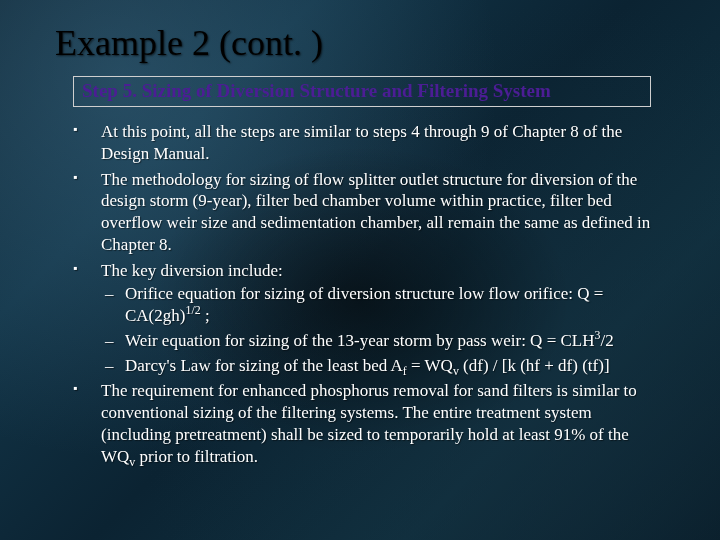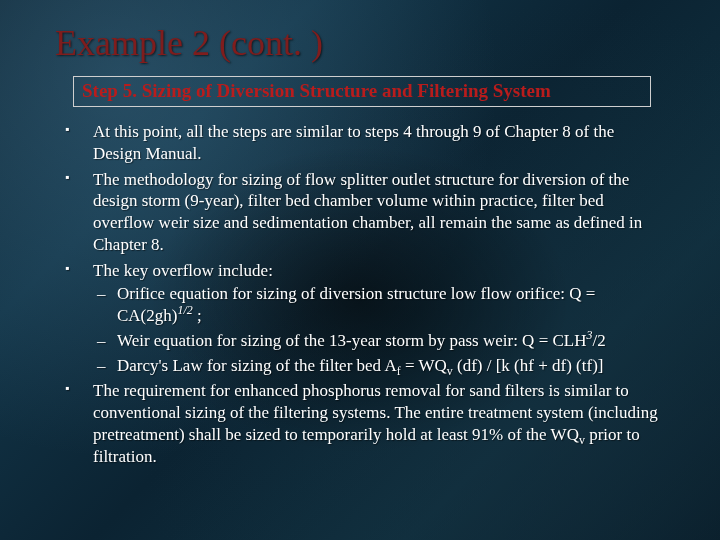--- a/index.html
+++ b/index.html
@@ -22,39 +22,39 @@
   .slide {
     position: absolute;
     inset: 0;
     padding: 22px 40px 30px 55px;
     box-sizing: border-box;
   }
   .title {
     font-size: 36px;
     font-weight: normal;
     margin: 0 0 12px 0;
-    color: #7f1d1d;
+    color: #000000;
     text-shadow: 1px 1px 2px rgba(0,0,0,0.6);
   }
   .step-box {
     border: 1px solid #cfcfcf;
     padding: 3px 8px 4px 8px;
     margin-left: 18px;
     margin-right: 10px;
     margin-bottom: 14px;
     font-size: 19px;
     font-weight: bold;
-    color: #b91c1c;
+    color: #4c1d95;
     background: transparent;
     width: fit-content;
     min-width: 560px;
   }
   ul.top {
     list-style: none;
-    margin: 4px;
+    margin: 12px;
     padding: 0 10px 0 0;
   }
   ul.top > li {
     position: relative;
     padding-left: 34px;
     margin-bottom: 4px;
     font-size: 17px;
     line-height: 1.28;
     text-shadow: 1px 1px 1px rgba(0,0,0,0.5);
   }
@@ -78,48 +78,48 @@
     font-size: 17px;
     line-height: 1.28;
   }
   ul.sub > li::before {
     content: "\2013";
     position: absolute;
     left: 4px;
     top: 0;
     color: #fff;
   }
-  sup { font-size: 0.7em; line-height: 0; font-style: italic; }
+  sup { font-size: 0.7em; line-height: 0; }
   sub { font-size: 0.7em; line-height: 0; }
 </style>
 </head>
 <body>
 
 <div class="slide">
 
   <h1 class="title">Example 2 (cont. )</h1>
 
   <div class="step-box">
     <span>Step 5. Sizing of Diversion Structure and Filtering System</span>
   </div>
 
   <ul class="top">
     <li>At this point, all the steps are similar to steps 4 through 9 of Chapter 8 of the Design Manual.</li>
     <li>The methodology for sizing of flow splitter outlet structure for diversion of the design storm (9-year), filter bed chamber volume within practice, filter bed overflow weir size and sedimentation chamber, all remain the same as defined in Chapter 8.</li>
     <li>
-      <span>The key overflow include:</span>
+      <span>The key diversion include:</span>
       <ul class="sub">
         <li>
           <span>Orifice equation for sizing of diversion structure low flow orifice: Q = CA(2gh)</span><sup>1/2</sup><span> ;</span>
         </li>
         <li>
           <span>Weir equation for sizing of the 13-year storm by pass weir: Q = CLH</span><sup>3</sup><span>/2</span>
         </li>
         <li>
-          <span>Darcy's Law for sizing of the filter bed  A</span><sub>f</sub><span> = WQ</span><sub>v</sub><span> (df) / [k (hf + df) (tf)]</span>
+          <span>Darcy's Law for sizing of the least bed  A</span><sub>f</sub><span> = WQ</span><sub>v</sub><span> (df) / [k (hf + df) (tf)]</span>
         </li>
       </ul>
     </li>
     <li>
       <span>The requirement for enhanced phosphorus removal for sand filters is similar to conventional sizing of the filtering systems. The entire treatment system (including pretreatment) shall be sized to temporarily hold at least 91% of the WQ</span><sub>v</sub><span> prior to filtration.</span>
     </li>
   </ul>
 
 </div>
 

